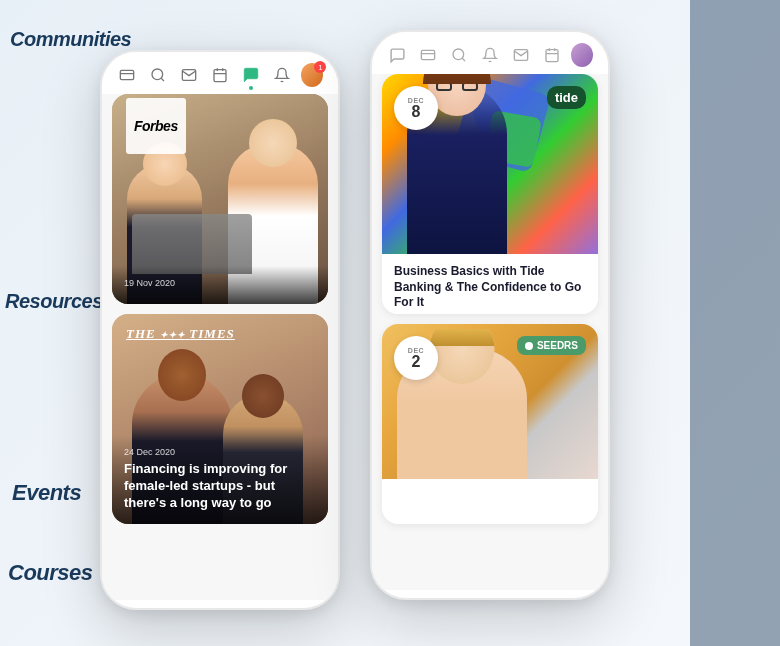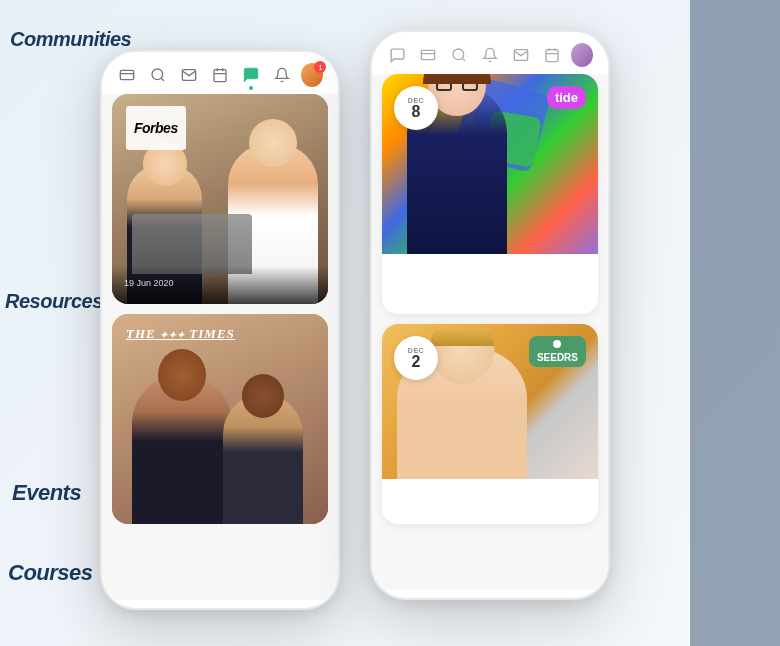--- a/index.html
+++ b/index.html
@@ -145,24 +145,24 @@
     }
 
     
     .card-forbes {
       background: linear-gradient(160deg, #c8b89a 0%, #a89070 30%, #7a6550 60%, #5a4a3a 100%);
       position: relative;
     }
 
     .forbes-logo {
       position: absolute;
-      top: 12px;
+      top: 4px;
       left: 14px;
       background: rgba(255,255,255,0.9);
-      padding: 14px 8px;
+      padding: 20px 8px;
       border-radius: 3px;
       font-size: 14px;
       font-weight: 900;
       font-style: italic;
       color: #000;
       letter-spacing: -0.5px;
     }
 
     .card-overlay {
       position: absolute;
@@ -233,21 +233,21 @@
       background: linear-gradient(135deg, #ffd700 0%, #ff8c00 20%, #4169e1 40%, #32cd32 60%, #ff6347 80%, #9370db 100%);
       width: 100%;
       height: 100%;
       position: relative;
     }
 
     .tide-logo-box {
       position: absolute;
       top: 12px;
       right: 12px;
-      background: #d946ef;
+      background: #14532d;
       border-radius: 10px;
       padding: 4px 8px;
       font-size: 13px;
       font-weight: 700;
       color: white;
     }
 
     .date-badge {
       position: absolute;
       top: 12px;
@@ -305,21 +305,20 @@
       right: 12px;
       background: #4a9a6a;
       border-radius: 8px;
       padding: 4px 8px;
       font-size: 10px;
       font-weight: 700;
       color: white;
       display: flex;
       align-items: center;
       gap: 4px;
-      flex-direction: column;
     }
 
     
     .forbes-scene {
       width: 100%;
       height: 100%;
       background: linear-gradient(160deg, #c8b08a 0%, #9a7d60 50%, #6a5040 100%);
       position: relative;
       overflow: hidden;
     }
@@ -401,40 +400,44 @@
             <div style="position:absolute;bottom:0;right:10px;width:90px;height:160px;background:linear-gradient(180deg,#f5c8a0 0%,#e8b080 25%,#ffffff 45%,#f0f0f0 100%);border-radius:40px 40px 0 0;">
               <div style="position:absolute;top:-25px;left:50%;transform:translateX(-50%);width:48px;height:48px;background:radial-gradient(circle,#f5d8b8,#e8c090);border-radius:50%;"></div>
             </div>
             <div style="position:absolute;bottom:0;left:15px;width:75px;height:140px;background:linear-gradient(180deg,#f0c8a0 0%,#d8a878 25%,#1a1a2a 45%);border-radius:35px 35px 0 0;">
               <div style="position:absolute;top:-22px;left:50%;transform:translateX(-50%);width:44px;height:44px;background:radial-gradient(circle,#f8d5b5,#e8b885);border-radius:50%;"></div>
             </div>
             <div style="position:absolute;bottom:30px;left:20px;width:120px;height:60px;background:linear-gradient(180deg,#888,#666);border-radius:4px 4px 0 0;opacity:0.8;"></div>
           </div>
           <div class="forbes-logo">Forbes</div>
           <div class="card-overlay">
-            <div class="card-date">19 Jun 2020</div>
+            <div class="card-date">19 Nov 2020</div>
           </div>
         </div>
 
         <div class="article-card card-times">
           <div class="times-scene">
             <div style="position:absolute;bottom:0;left:0;right:0;height:170px;">
               <div style="position:absolute;bottom:0;left:20px;width:100px;height:150px;background:linear-gradient(180deg,#c8906a 0%,#a87050 25%,#1a1a2a 45%);border-radius:50px 50px 0 0;">
                 <div style="position:absolute;top:-25px;left:50%;transform:translateX(-50%);width:48px;height:52px;background:radial-gradient(circle,#a06030,#804020);border-radius:50%;"></div>
               </div>
               <div style="position:absolute;bottom:0;right:25px;width:80px;height:130px;background:linear-gradient(180deg,#d4a878 0%,#c09060 25%,#2a2a3a 45%);border-radius:40px 40px 0 0;">
                 <div style="position:absolute;top:-20px;left:50%;transform:translateX(-50%);width:42px;height:44px;background:radial-gradient(circle,#8a5030,#6a3820);border-radius:50%;"></div>
               </div>
             </div>
           </div>
           <div class="times-logo" style="font-family:serif;font-style:italic;text-decoration:underline;">
             <span style="font-size:13px;font-weight:700;color:white;letter-spacing:1px;">THE </span>
             <span style="font-size:9px;color:white;">✦✦✦</span>
             <span style="font-size:13px;font-weight:700;color:white;letter-spacing:1px;"> TIMES</span>
           </div>
+          <div class="card-overlay">
+            <div class="card-date">24 Dec 2020</div>
+            <div class="card-title">Financing is improving for female-led startups - but there's a long way to go</div>
+          </div>
         </div>
 
       </div>
     </div>
 
     <div class="phone phone-right">
 
       <div class="phone-topbar">
         <div class="topbar-icon">
           <svg width="17" height="17" viewBox="0 0 24 24" fill="none" stroke="#aaa" stroke-width="2">
@@ -500,20 +503,24 @@
               </div>
             </div>
 
             <div class="date-badge">
               <span class="date-month">DEC</span>
               <span class="date-day">8</span>
             </div>
 
             <div class="tide-logo-box">tide</div>
           </div>
+          <div class="event-info">
+            <div class="event-title">Business Basics with Tide Banking &amp; The Confidence to Go For It</div>
+
+          </div>
         </div>
 
         <div class="event-card event-card-secondary">
           <div class="event-image" style="height:155px;">
             <div class="seedrs-bg">
 
               <div style="position:absolute;bottom:0;left:15px;width:130px;height:150px;overflow:hidden;">
                 <div style="position:absolute;bottom:0;left:0;width:100%;height:130px;background:linear-gradient(180deg,#f5d5b5 0%,#f0c8a0 40%);border-radius:50px 50px 0 0;overflow:visible;">
                   <div style="position:absolute;top:-35px;left:50%;transform:translateX(-50%);width:65px;height:70px;background:radial-gradient(circle,#f5d8b8,#e8c090);border-radius:50%;overflow:hidden;">
 

